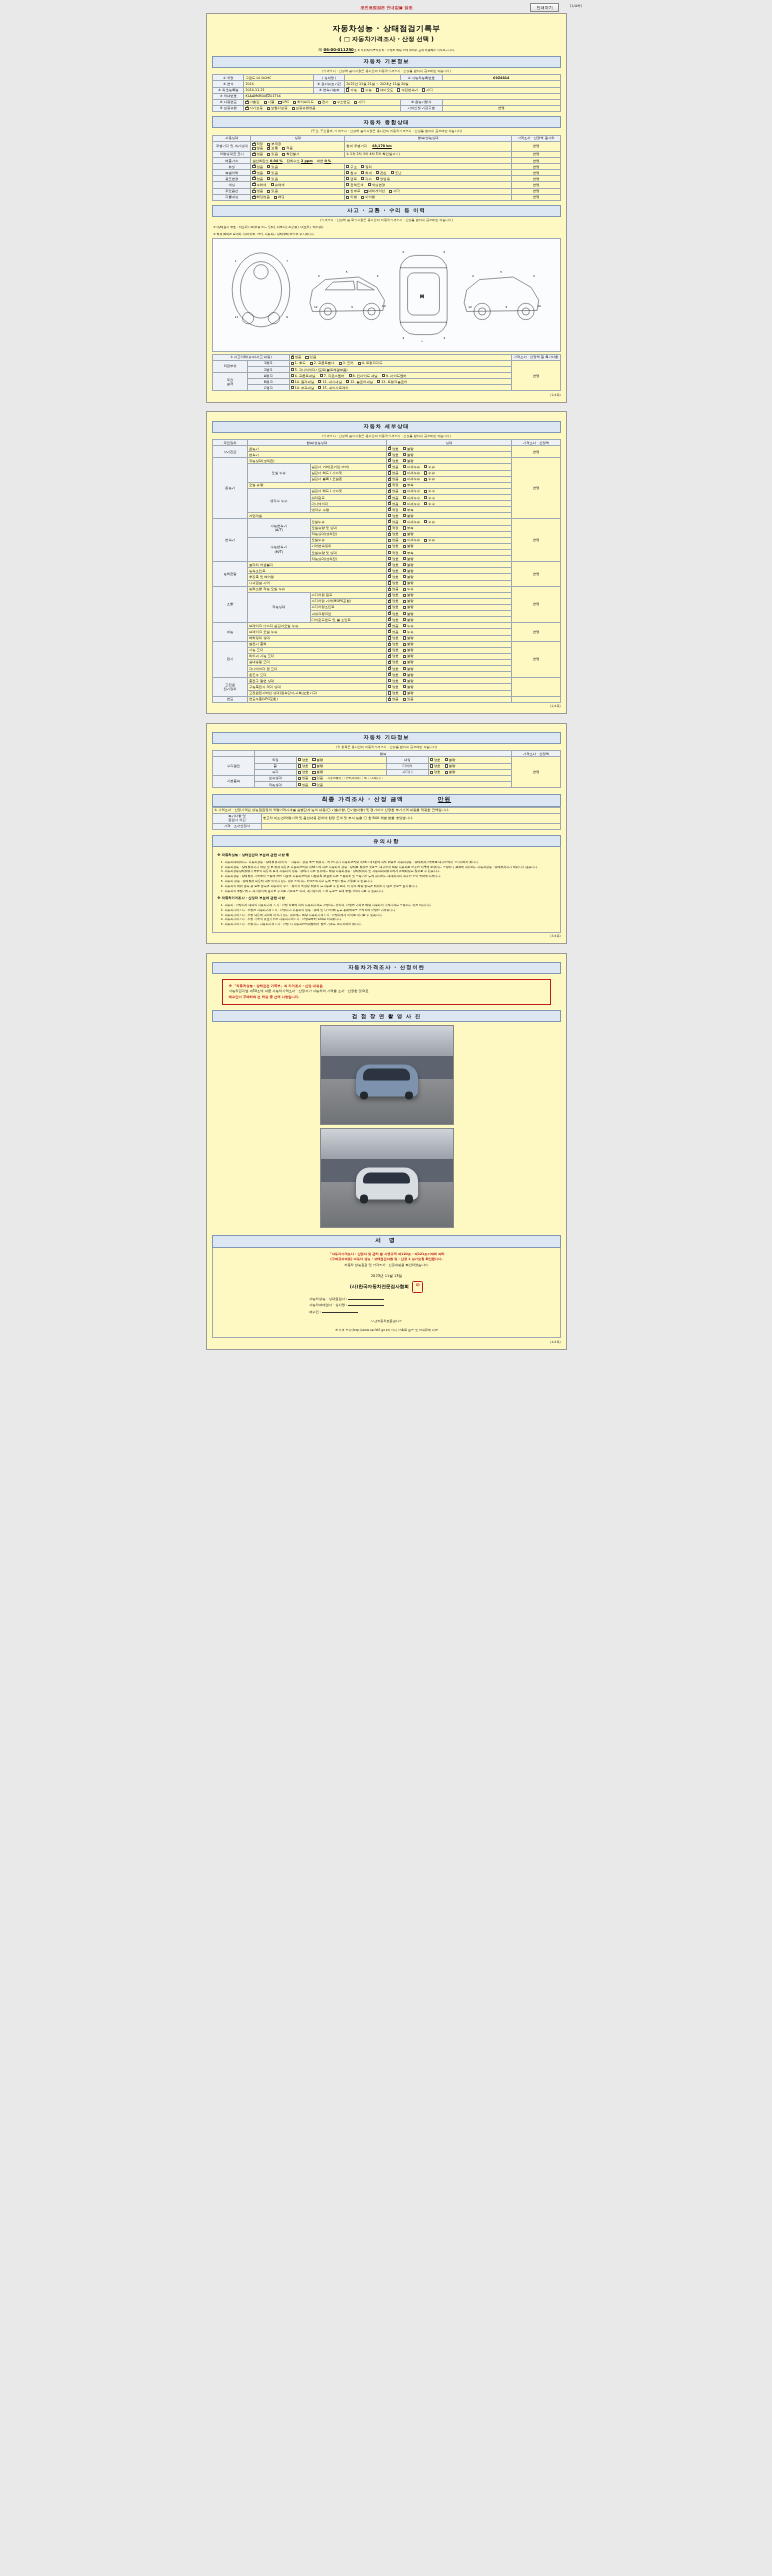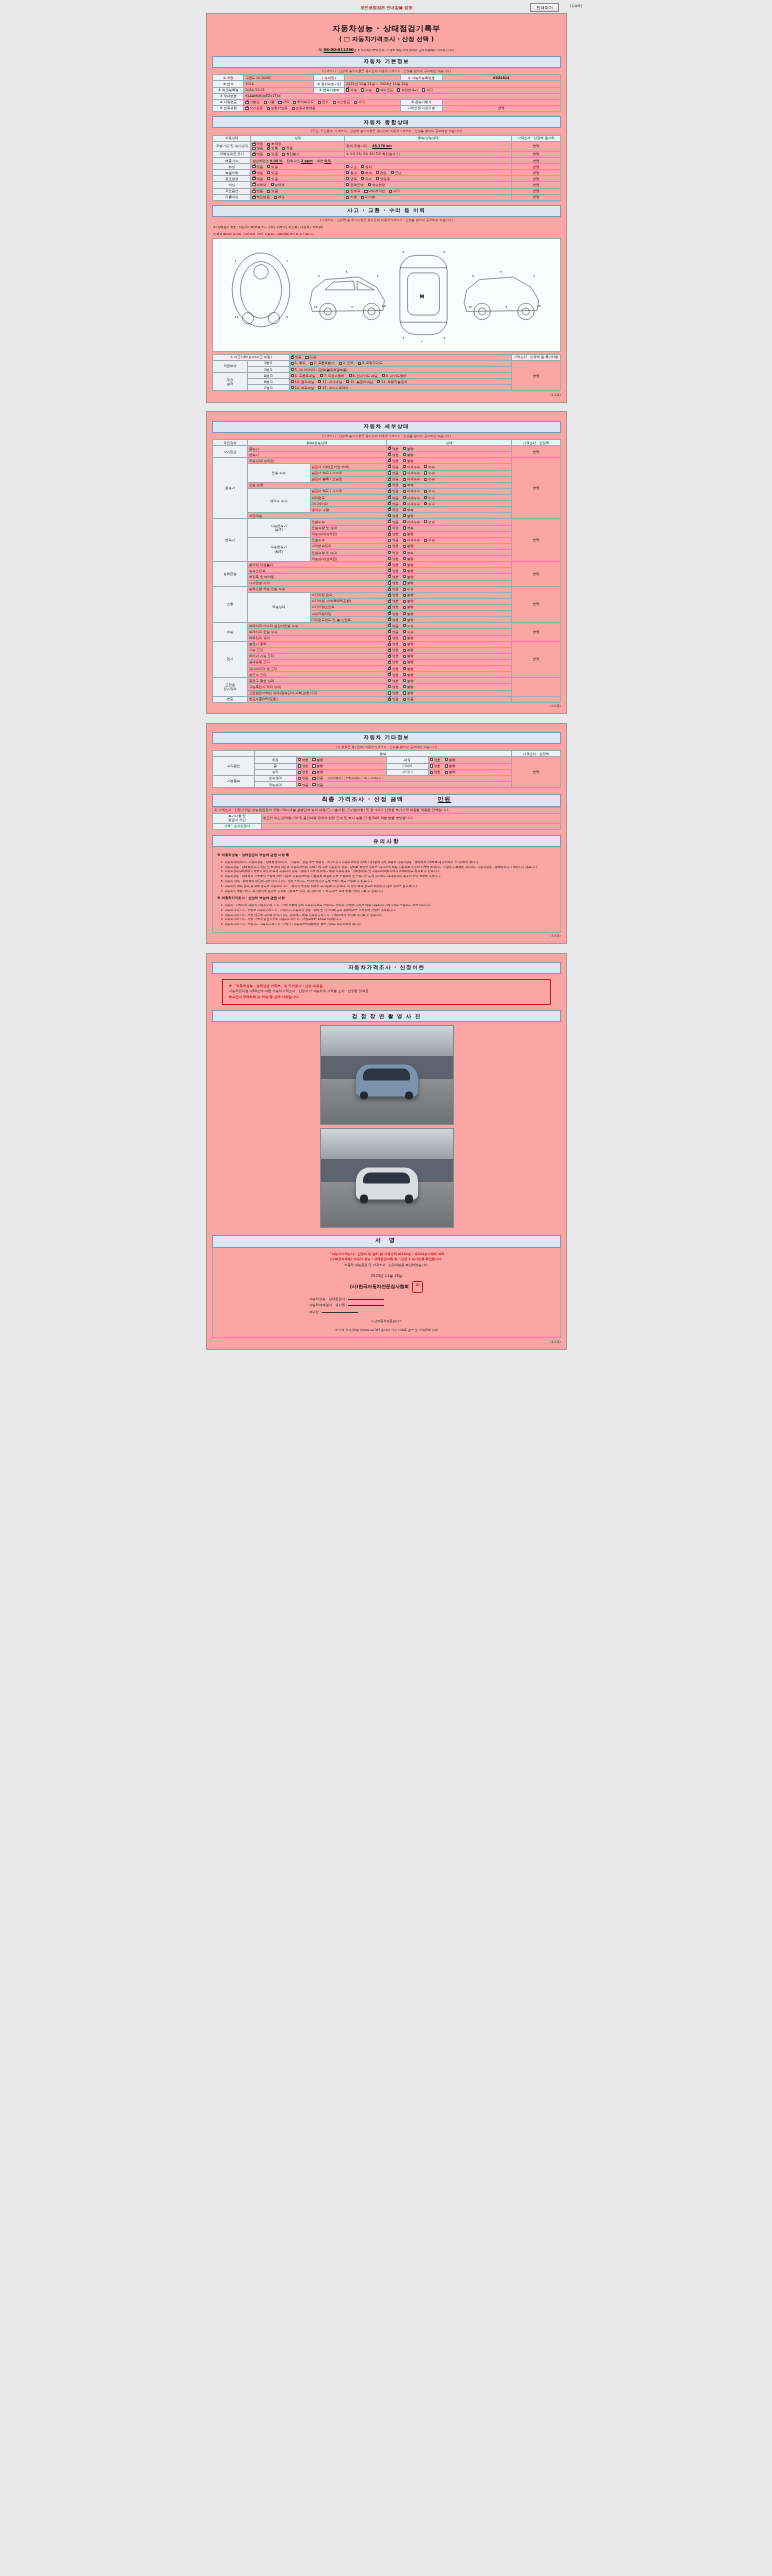--- a/index.html
+++ b/index.html
@@ -41,21 +41,21 @@
   .topbar .pageno {
     position: absolute;
     right: 191px;
     top: 4.1px;
     font-size: 3.6px;
     color: #333;
   }
   .sheet {
     width: 361px;
     margin: 0 auto 8.2px auto;
-    background: #fca5a5;
+    background: #fef9c3;
     border: 0.5px solid #9a9a9a;
     padding: 4.1px 5.2px 5.2px 5.2px;
     position: relative;
   }
   .sheet .pgfoot {
     text-align: right;
     font-size: 3.1px;
     color: #444;
     padding-top: 1.5px;
   }

